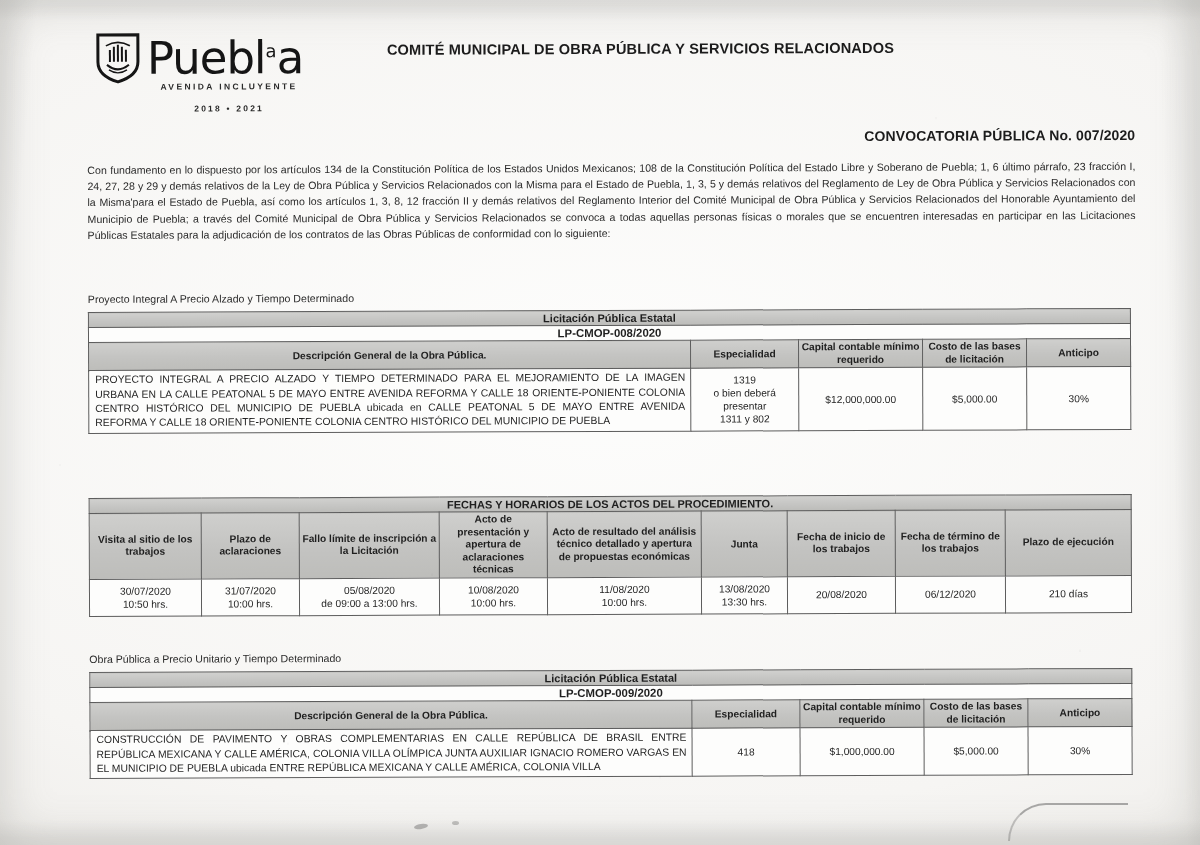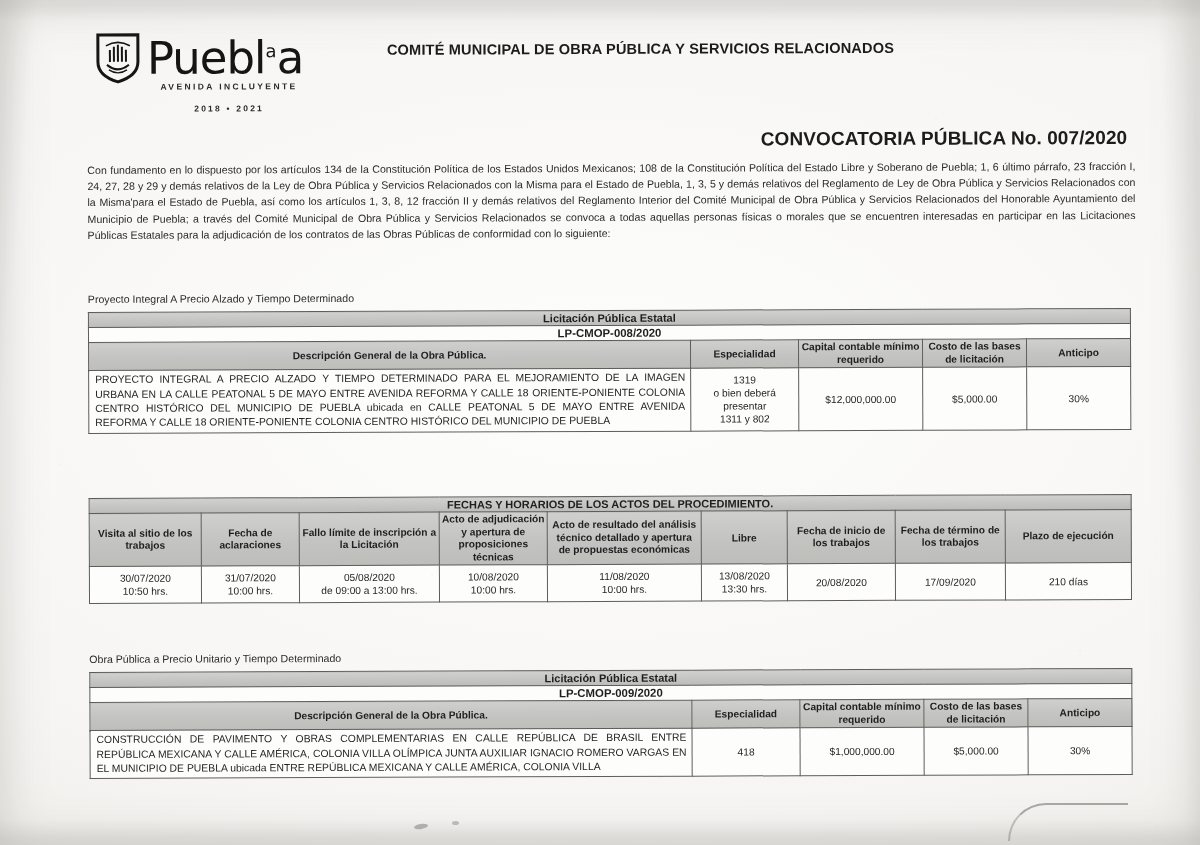--- a/index.html
+++ b/index.html
@@ -64,22 +64,22 @@
   }
   .logo-years{
     position:absolute;left:54px;top:64px;width:160px;text-align:center;
     font-size:8.5px;font-weight:bold;letter-spacing:2.2px;color:#2a2a2a;margin-top:10px;
   }
   .doc-title{
     position:absolute;left:388px;top:41px;
     font-size:14.6px;font-weight:bold;letter-spacing:.15px;color:#1c1c1c;
   }
   .convocatoria{
-    position:absolute;right:72px;top:129px;
-    font-size:19px;font-weight:bold;letter-spacing:.1px;color:#1c1c1c;
+    position:absolute;right:64px;top:129px;
+    font-size:14px;font-weight:bold;letter-spacing:.1px;color:#1c1c1c;
   }
 
   
   .intro{
     position:absolute;left:88px;top:160px;width:1048px;
     font-size:10.6px;line-height:16.2px;text-align:justify;color:#2b2b2b;
   }
 
   
   .caption{
@@ -227,44 +227,44 @@
           <col style="width:108px">
           <col style="width:110px">
           <col style="width:126px">
       </colgroup>
       <tbody>
         <tr>
           <td class="banner" colspan="9">FECHAS Y HORARIOS DE LOS ACTOS DEL PROCEDIMIENTO.</td>
         </tr>
         <tr>
           <td class="hdr-grad two-line">Visita al sitio de los trabajos</td>
-          <td class="hdr-grad two-line">Fecha de aclaraciones</td>
+          <td class="hdr-grad two-line">Plazo de aclaraciones</td>
           <td class="hdr-grad two-line">Fallo límite de inscripción a la Licitación</td>
-          <td class="hdr-grad two-line">Acto de adjudicación y apertura de proposiciones técnicas</td>
+          <td class="hdr-grad two-line">Acto de presentación y apertura de aclaraciones técnicas</td>
           <td class="hdr-grad two-line">Acto de resultado del análisis técnico detallado y apertura de propuestas económicas</td>
-          <td class="hdr-grad">Libre</td>
+          <td class="hdr-grad">Junta</td>
           <td class="hdr-grad two-line">Fecha de inicio de los trabajos</td>
           <td class="hdr-grad two-line">Fecha de término de los trabajos</td>
           <td class="hdr-grad two-line">Plazo de ejecución</td>
         </tr>
         <tr>
           <td class="white small-val" style="white-space:pre-line;height:34px">30/07/2020
 10:50 hrs.</td>
           <td class="white small-val" style="white-space:pre-line">31/07/2020
 10:00 hrs.</td>
           <td class="white small-val" style="white-space:pre-line">05/08/2020
 de 09:00 a 13:00 hrs.</td>
           <td class="white small-val" style="white-space:pre-line">10/08/2020
 10:00 hrs.</td>
           <td class="white small-val" style="white-space:pre-line">11/08/2020
 10:00 hrs.</td>
           <td class="white small-val" style="white-space:pre-line">13/08/2020
 13:30 hrs.</td>
           <td class="white">20/08/2020</td>
-          <td class="white">17/09/2020</td>
+          <td class="white">06/12/2020</td>
           <td class="white">210 días</td>
         </tr>
       </tbody>
     </table>
 
     <div class="caption" id="cap2">Obra Pública a Precio Unitario y Tiempo Determinado</div>
 
     <table id="t3">
       <colgroup>
         <col style="width:602px">

